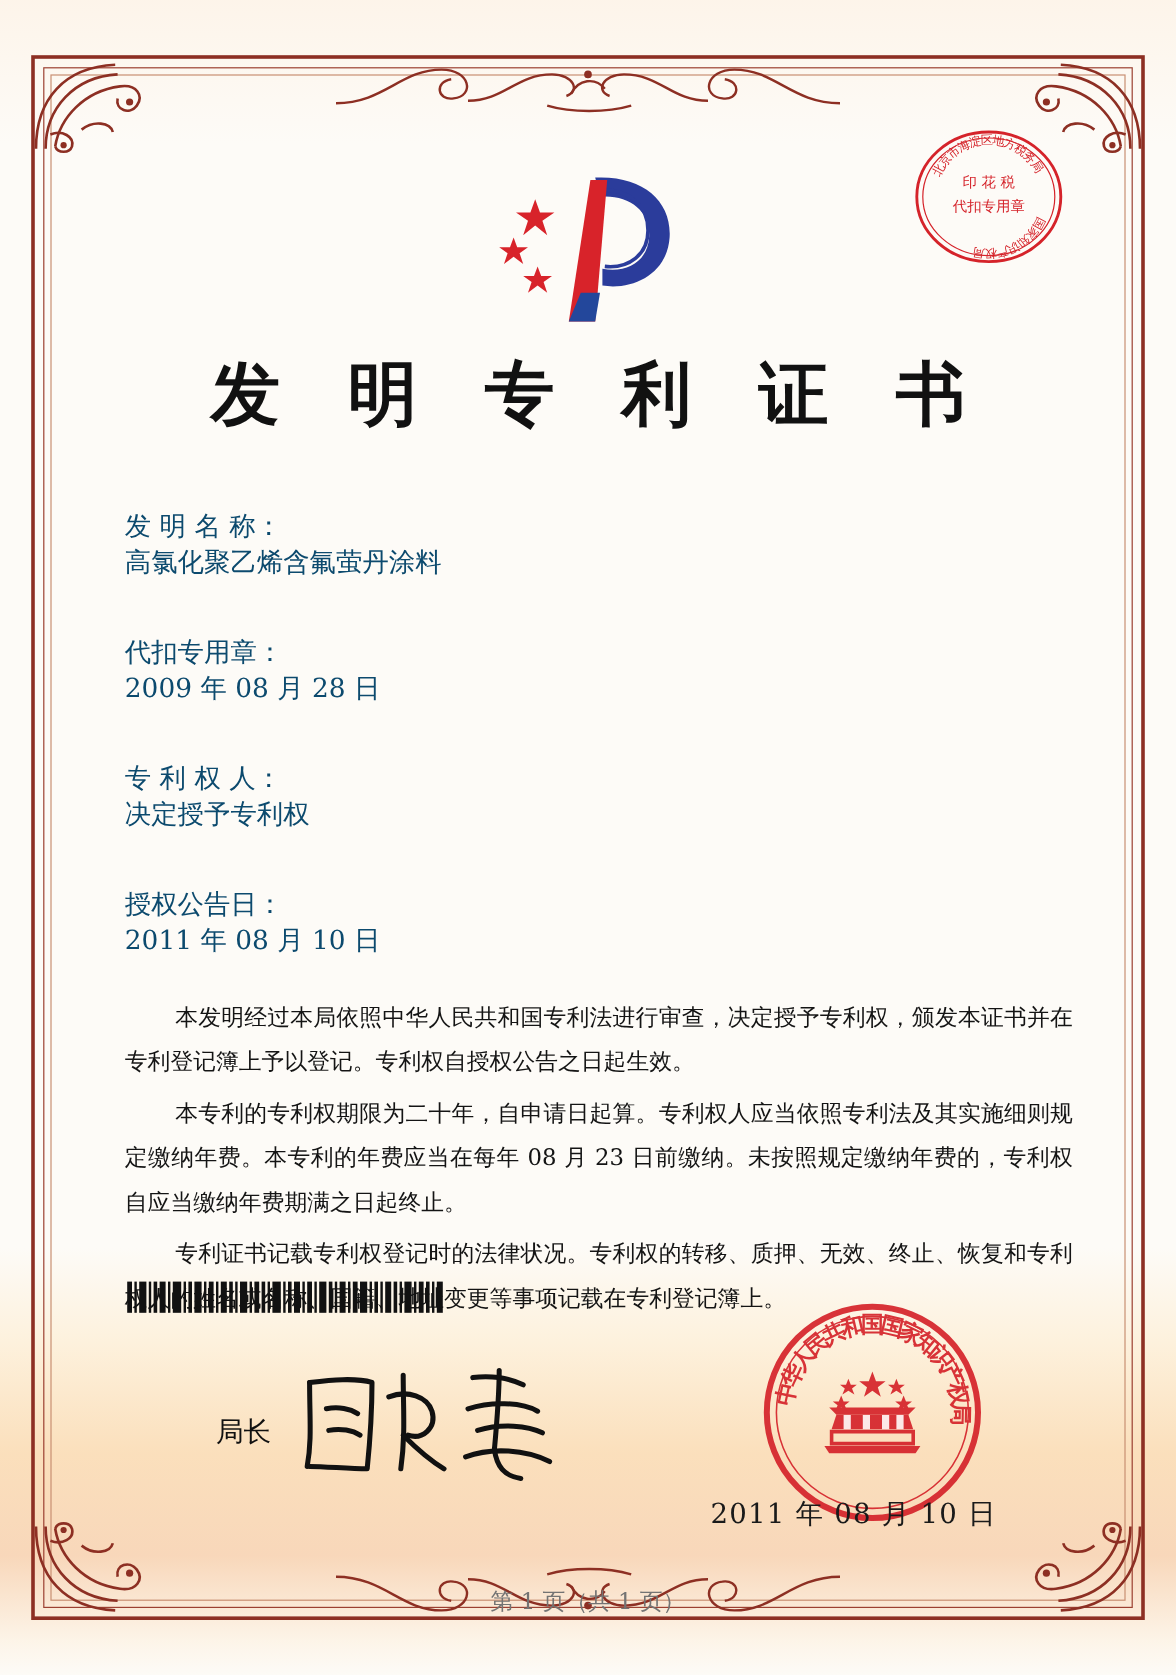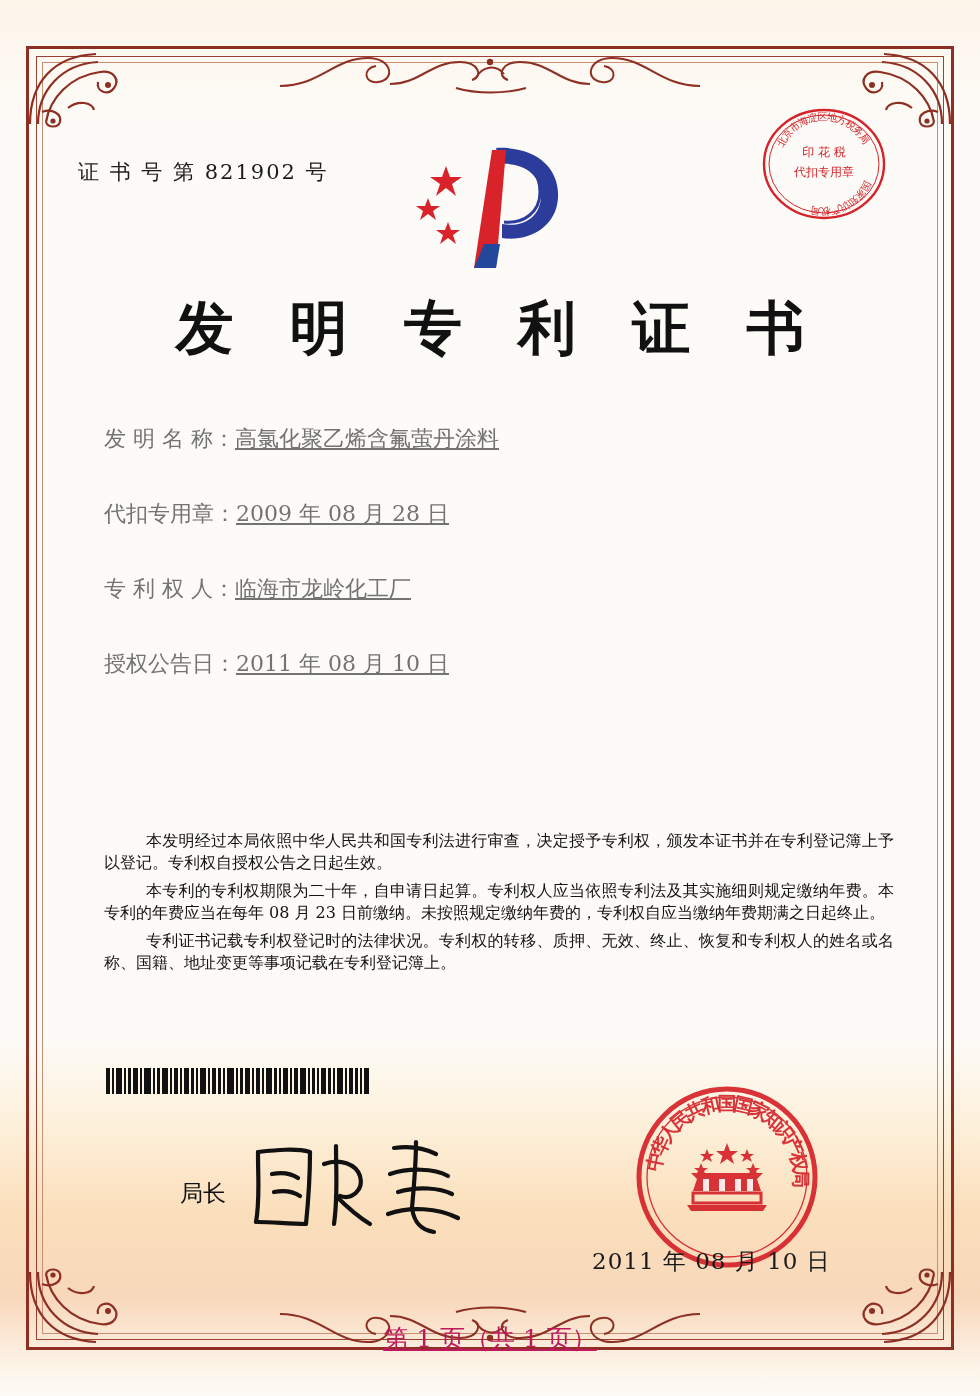--- a/index.html
+++ b/index.html
@@ -131,44 +131,44 @@
     position: absolute;
     left: 104px; top: 424px;
     width: 790px;
   }
   .field-row {
     display: flex;
     align-items: flex-start;
     margin-bottom: 45px;
     font-family: "DejaVu Serif", serif;
     font-size: 22px;
-    color: #737373;
+    color: #0c4a6e;
+    flex-direction: column;
   }
   .field-label {
     white-space: pre;
     flex: 0 0 auto;
   }
   .field-value {
     white-space: pre;
-    text-decoration: underline;
   }
   .field-value.mono {
     font-family: "DejaVu Sans Mono", monospace;
     font-size: 20px;
     letter-spacing: 0.5px;
   }
 
   
   .body-text {
     position: absolute;
     left: 104px; top: 830px;
     width: 790px;
     font-family: "DejaVu Serif", serif;
-    font-size: 16px;
-    line-height: 22px;
+    font-size: 19px;
+    line-height: 37px;
     color: #141414;
     text-align: justify;
   }
   .body-text p {
     margin: 0 0 6px 0;
     text-indent: 42px;
   }
 
   
   .barcode {
@@ -217,23 +217,22 @@
     letter-spacing: 1px;
   }
 
   
   .page-footer {
     position: absolute;
     left: 0; right: 0;
     top: 1322px;
     text-align: center;
     font-family: "DejaVu Serif", serif;
-    font-size: 25px;
-    color: #be185d;
-    text-decoration: underline;
+    font-size: 19px;
+    color: #737373;
   }
 </style>
 </head>
 <body>
 
 <div id="page">
 
   <div class="top-wash"></div>
   <div class="bottom-wash"></div>
 
@@ -314,21 +313,20 @@
         <path d="M420 46 C380 46 366 18 332 18 C308 18 304 40 322 42 C336 44 338 28 324 26"></path>
         <path d="M110 44 C140 44 150 22 180 22 C198 22 204 36 192 40"></path>
         <path d="M310 44 C280 44 270 22 240 22 C222 22 216 36 228 40"></path>
         <path d="M196 38 C202 26 216 24 224 34"></path>
         <path d="M176 48 C196 54 226 54 246 48"></path>
       </g>
       <circle cx="210" cy="22" r="3.2" fill="#8d2f23"></circle>
     </svg>
   </div>
 
-  <div class="cert-no">证 书 号 第 821902 号</div>
 
   <div class="logo">
     <svg viewBox="0 0 180 135">
 
       <path d="M96 8 C136 6 160 28 158 58 C156 88 128 102 102 98 L102 84 C122 88 140 78 141 57 C142 36 124 22 100 24 Z" fill="#2b3c9b"></path>
       <path d="M100 18 C126 18 140 32 140 52 C140 72 124 84 104 82" fill="none" stroke="#2b3c9b" stroke-width="3"></path>
 
       <path d="M92 10 L106 10 L96 128 L74 128 Z" fill="#d8232a"></path>
       <path d="M96 128 L74 128 L84 104 L100 104 Z" fill="#23479b"></path>
 
@@ -377,21 +375,21 @@
     <div class="field-row">
       <span class="field-label">发 明 名 称：</span>
       <span class="field-value">高氯化聚乙烯含氟萤丹涂料</span>
     </div>
     <div class="field-row">
       <span class="field-label">代扣专用章：</span>
       <span class="field-value">2009 年 08 月 28 日</span>
     </div>
     <div class="field-row">
       <span class="field-label">专 利 权 人：</span>
-      <span class="field-value">临海市龙岭化工厂</span>
+      <span class="field-value">决定授予专利权</span>
     </div>
     <div class="field-row">
       <span class="field-label">授权公告日：</span>
       <span class="field-value">2011 年 08 月 10 日</span>
     </div>
   </div>
 
   <div class="body-text">
     <p>本发明经过本局依照中华人民共和国专利法进行审查，决定授予专利权，颁发本证书并在专利登记簿上予以登记。专利权自授权公告之日起生效。</p>
     <p>本专利的专利权期限为二十年，自申请日起算。专利权人应当依照专利法及其实施细则规定缴纳年费。本专利的年费应当在每年 08 月 23 日前缴纳。未按照规定缴纳年费的，专利权自应当缴纳年费期满之日起终止。</p>

